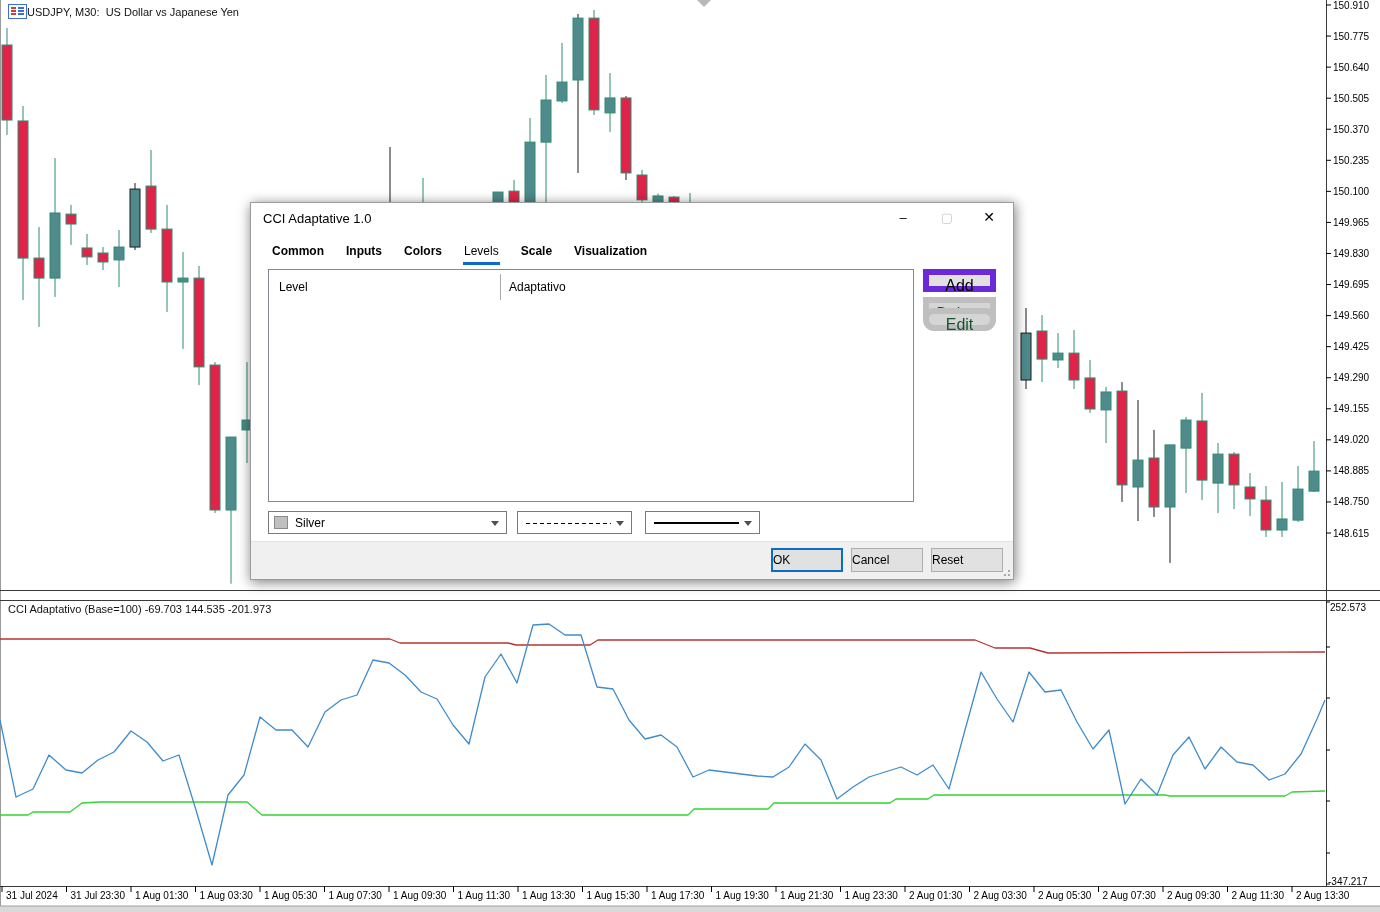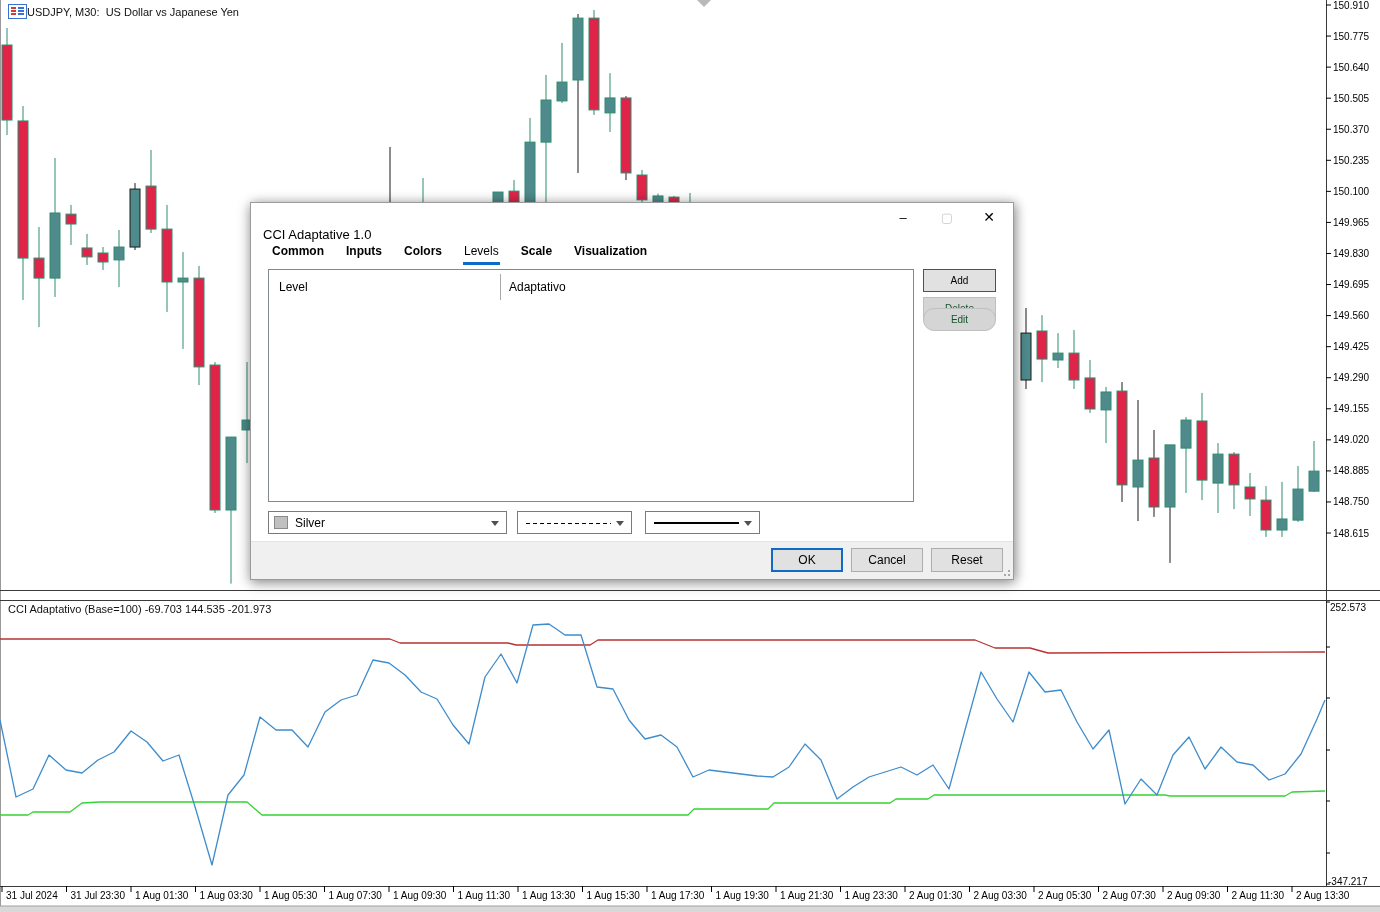--- a/index.html
+++ b/index.html
@@ -16,52 +16,52 @@
   #symbol-icon .r3{left:2px;top:8px;width:5px;background:#d23b3b;}
   #symbol-icon .b1{left:9px;top:2px;width:6px;background:#3b6fd4;}
   #symbol-icon .b2{left:9px;top:5px;width:6px;background:#3b6fd4;}
   #symbol-icon .b3{left:9px;top:8px;width:6px;background:#3b6fd4;}
   #indicator-label{left:8px;top:603px;}
   
   #dialog{position:absolute;left:250px;top:202px;width:764px;height:378px;background:#fff;
           border:1px solid #9b9b9b;box-sizing:border-box;z-index:10;
           box-shadow:0 3px 12px rgba(0,0,0,.38),3px 0 10px rgba(0,0,0,.18);font-size:12px;}
   #dlg-titlebar{position:absolute;left:0;top:0;right:0;height:30px;background:#fff;}
-  #dlg-title{position:absolute;left:12px;top:24px;font-size:13px;}
+  #dlg-title{position:absolute;left:12px;top:8px;font-size:13px;}
   .dlg-ctl{position:absolute;top:0;width:44px;height:29px;text-align:center;line-height:29px;font-size:13px;cursor:default;}
   #dlg-min{right:88px;}
   #dlg-max{right:44px;color:#c9c9c9;}
   #dlg-close{right:2px;font-size:14px;}
   #dlg-tabs{position:absolute;left:10px;top:38px;height:22px;display:flex;gap:0;}
   .tab{padding:0 11px;font-size:12px;line-height:20px;position:relative;cursor:default;font-weight:bold;}
   .tab.active{font-weight:400;}
   .tab.active::after{content:"";position:absolute;left:10px;right:10px;bottom:-2px;height:3px;background:#0f6cc4;}
   #dlg-table{position:absolute;left:17px;top:66px;width:646px;height:233px;border:1px solid #828790;box-sizing:border-box;background:#fff;}
   .col-head{position:absolute;top:4px;height:26px;line-height:26px;font-size:12px;padding-left:10px;}
   #col-level{left:0;}
   #col-desc{left:231px;border-left:1px solid #a8a8a8;padding-left:8px;height:26px;}
-  .side-btn{position:absolute;left:672px;width:73px;height:23px;font-size:10px;text-align:center;line-height:21px;
-            background:#e1e1e1;border:1px solid #6d28d9;box-sizing:border-box;}
+  .side-btn{position:absolute;left:672px;width:73px;height:23px;font-size:16px;text-align:center;line-height:21px;
+            background:#e1e1e1;border:6px solid #6d28d9;box-sizing:border-box;}
   #btn-add{top:66px;}
   .side-btn.disabled{background:#d5d5d5;color:#14532d;border-color:#bfbfbf;}
   #btn-delete{top:94px;}
   #btn-edit{top:105px;border-radius:11px;}
   .combo{position:absolute;top:308px;height:23px;background:#fff;border:1px solid #7a7a7a;box-sizing:border-box;}
   #combo-color{left:17px;width:239px;}
   #combo-style{left:266px;width:115px;}
   #combo-width{left:394px;width:115px;}
   .combo .chev{position:absolute;right:7px;top:9px;width:0;height:0;border-left:4px solid transparent;border-right:4px solid transparent;border-top:5px solid #505050;}
   #color-swatch{position:absolute;left:5px;top:4px;width:14px;height:13px;background:#c0c0c0;border:1px solid #8a8a8a;box-sizing:border-box;}
   #color-name{position:absolute;left:26px;top:4px;font-size:12px;}
   #style-line{position:absolute;left:8px;top:11px;width:85px;height:1px;
               background:repeating-linear-gradient(90deg,#000 0 4px,transparent 4px 7px);}
   #width-line{position:absolute;left:8px;top:10px;width:85px;height:2px;background:#000;}
   #dlg-footer{position:absolute;left:0;right:0;bottom:0;height:37px;background:#f0f0f0;border-top:1px solid #e3e3e3;}
   .dlg-btn{position:absolute;top:6px;width:72px;height:24px;background:#e1e1e1;border:1px solid #adadad;
-           box-sizing:border-box;font-size:12px;text-align:center;line-height:22px;}
+           box-sizing:border-box;font-size:12px;line-height:22px;}
   #btn-ok{left:520px;border:2px solid #0f6cc4;line-height:20px;}
   #btn-cancel{left:600px;}
   #btn-reset{left:680px;}
   #dlg-grip{position:absolute;right:3px;bottom:3px;width:9px;height:9px;}
   #dlg-grip i{position:absolute;width:2px;height:2px;background:#a9a9a9;}
   #dlg-grip .d1{right:0;bottom:0;} #dlg-grip .d2{right:4px;bottom:0;} #dlg-grip .d3{right:0;bottom:4px;}
 </style>
 </head>
 <body>
 

